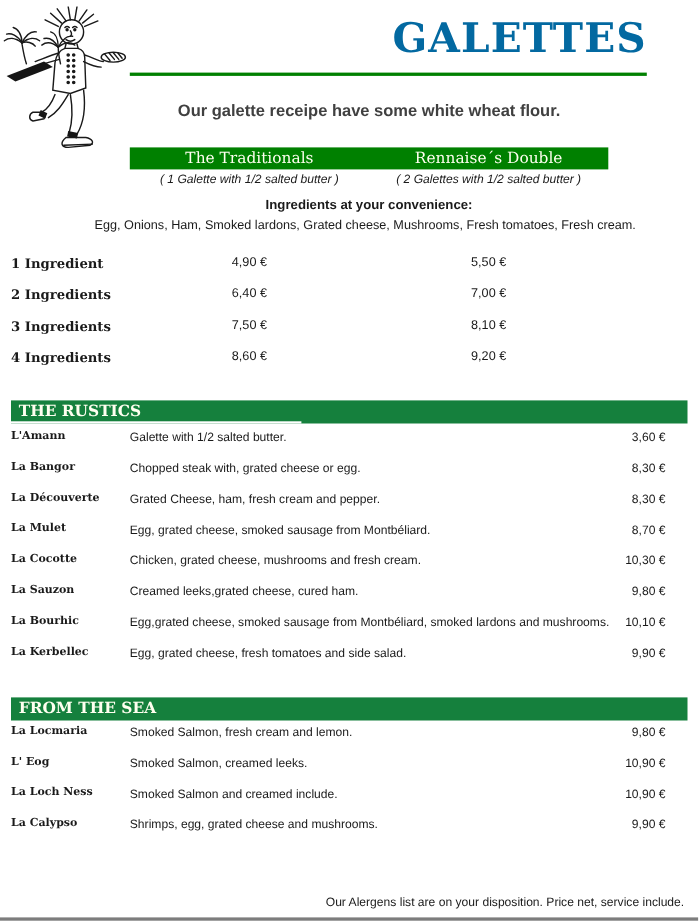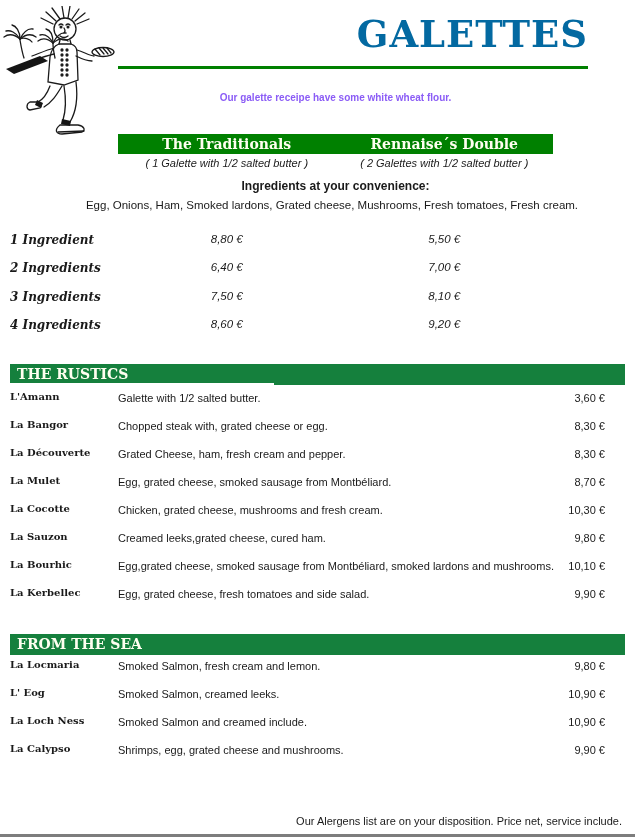--- a/index.html
+++ b/index.html
@@ -11,42 +11,42 @@
   
   #chef{position:absolute;left:2px;top:6px;width:115px;height:132px;}
   #title{
     position:absolute;top:14px;right:47px;margin:0;
     font-family:"DejaVu Serif",serif;font-weight:bold;font-size:37px;line-height:40px;
     letter-spacing:1px;color:#0369a1;
   }
   #title-rule{position:absolute;left:118px;top:66px;width:470px;height:3px;background:#008000;}
   #subtitle{
     position:absolute;left:118px;top:92px;width:435px;text-align:center;
-    font-size:10px;font-weight:bold;color:#8b5cf6;
+    font-size:15px;font-weight:bold;color:#404040;
   }
 
   
   .twocol{position:absolute;left:118px;width:435px;display:flex;}
   .twocol > span{flex:1 1 50%;text-align:center;}
   #opt-bar{top:134px;height:20px;background:#008000;}
   #opt-bar > span{
-    color:#fffff0;font-family:"DejaVu Serif",serif;font-weight:bold;
+    color:#fffff0;font-family:"DejaVu Serif",serif;font-weight:normal;
     font-size:14px;line-height:20px;
   }
   #opt-sub{top:157px;font-size:11px;font-style:italic;}
   #note-title{
     position:absolute;left:118px;top:179px;width:435px;text-align:center;
     font-size:12px;font-weight:bold;
   }
   #note-body{
     position:absolute;left:32px;top:199px;width:600px;text-align:center;font-size:11.5px;
   }
 
   
-  .price-row{position:absolute;left:0;width:635px;height:16px;font-style:italic;}
+  .price-row{position:absolute;left:0;width:635px;height:16px;}
   .price-row .plabel{
     position:absolute;left:10px;top:0;
     font-family:"DejaVu Serif",serif;font-weight:bold;font-size:12px;
   }
   .price-row .pcells{position:absolute;left:118px;width:435px;display:flex;}
   .price-row .pcells span{flex:1 1 50%;text-align:center;font-size:11.5px;}
 
   
   .section-bar{
     position:absolute;left:10px;width:615px;height:21px;background:#15803d;
@@ -175,21 +175,21 @@
   <div id="opt-sub" class="twocol">
     <span>( 1 Galette with 1/2 salted butter )</span>
     <span>( 2 Galettes with 1/2 salted butter )</span>
   </div>
   <div id="note-title">Ingredients at your convenience:</div>
   <div id="note-body">Egg, Onions, Ham, Smoked lardons, Grated cheese, Mushrooms, Fresh tomatoes, Fresh cream.</div>
 
   <div class="price-row" style="top:233px">
     <span class="plabel">1 Ingredient</span>
     <span class="pcells">
-      <span>8,80 €</span>
+      <span>4,90 €</span>
       <span>5,50 €</span>
     </span>
   </div>
   <div class="price-row" style="top:261px">
     <span class="plabel">2 Ingredients</span>
     <span class="pcells">
       <span>6,40 €</span>
       <span>7,00 €</span>
     </span>
   </div>

